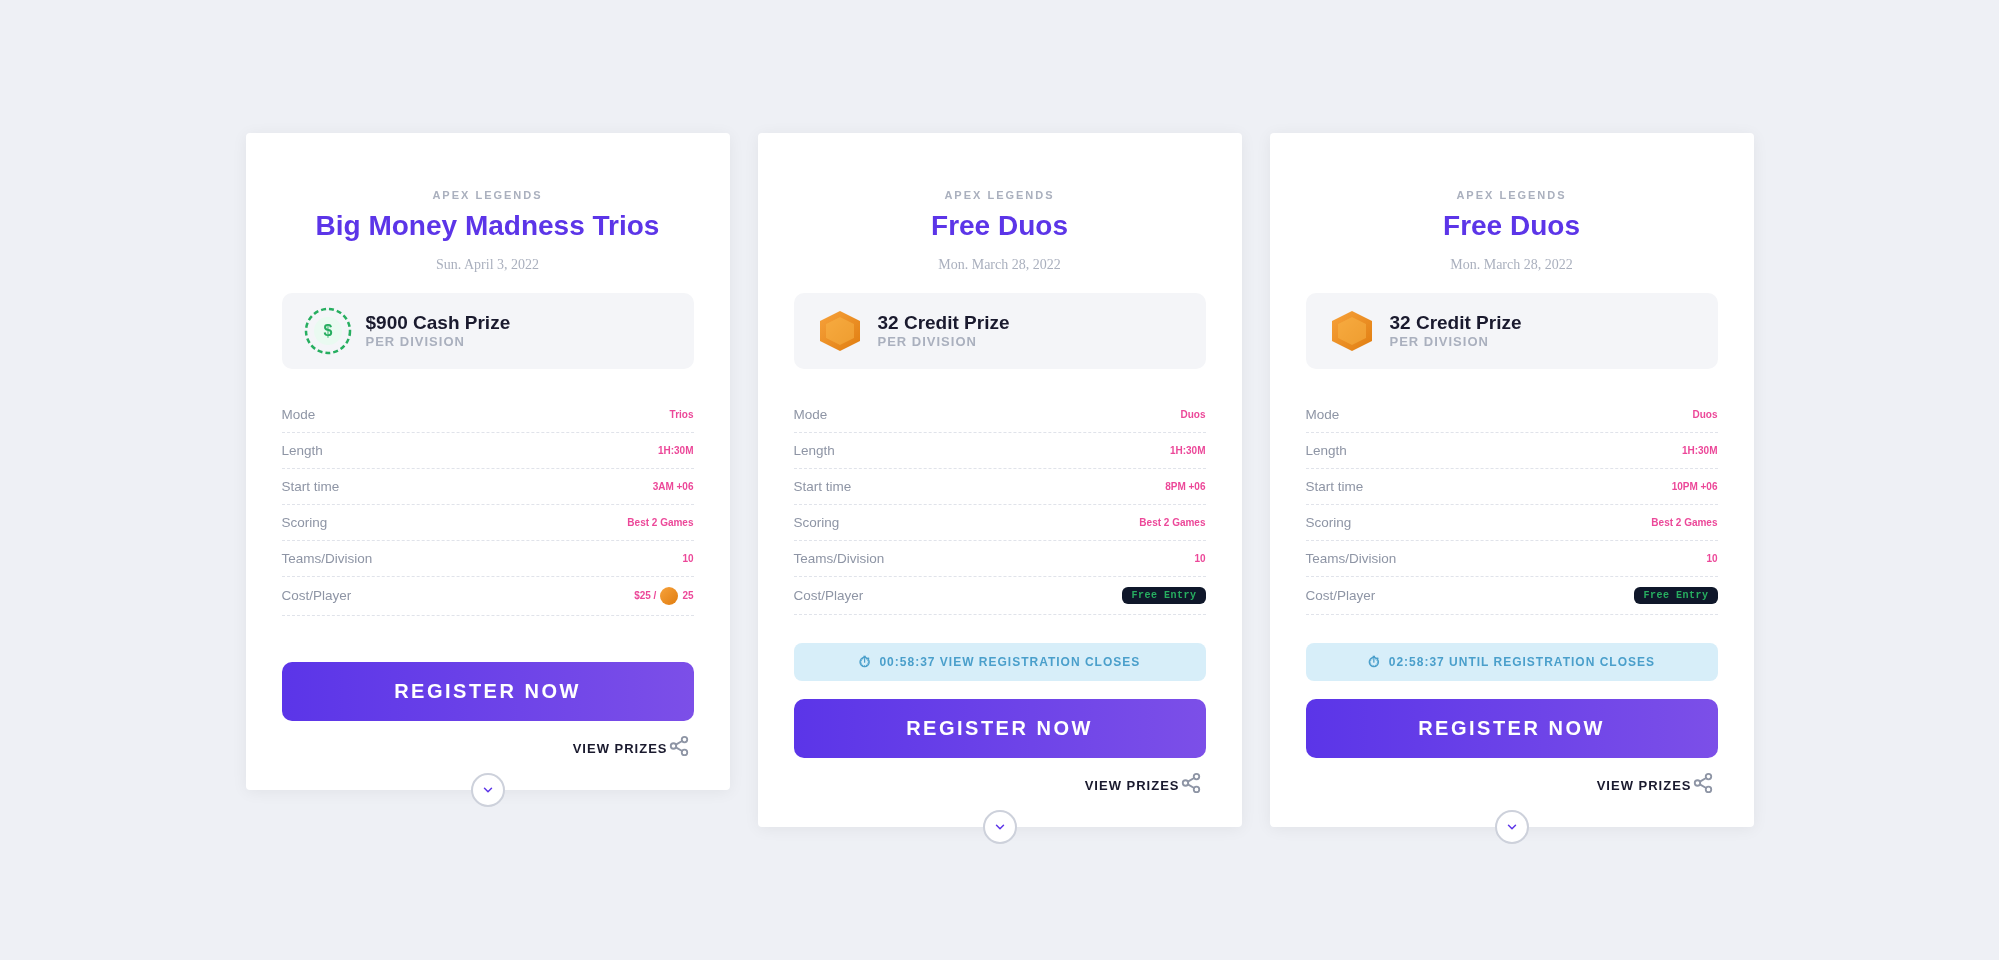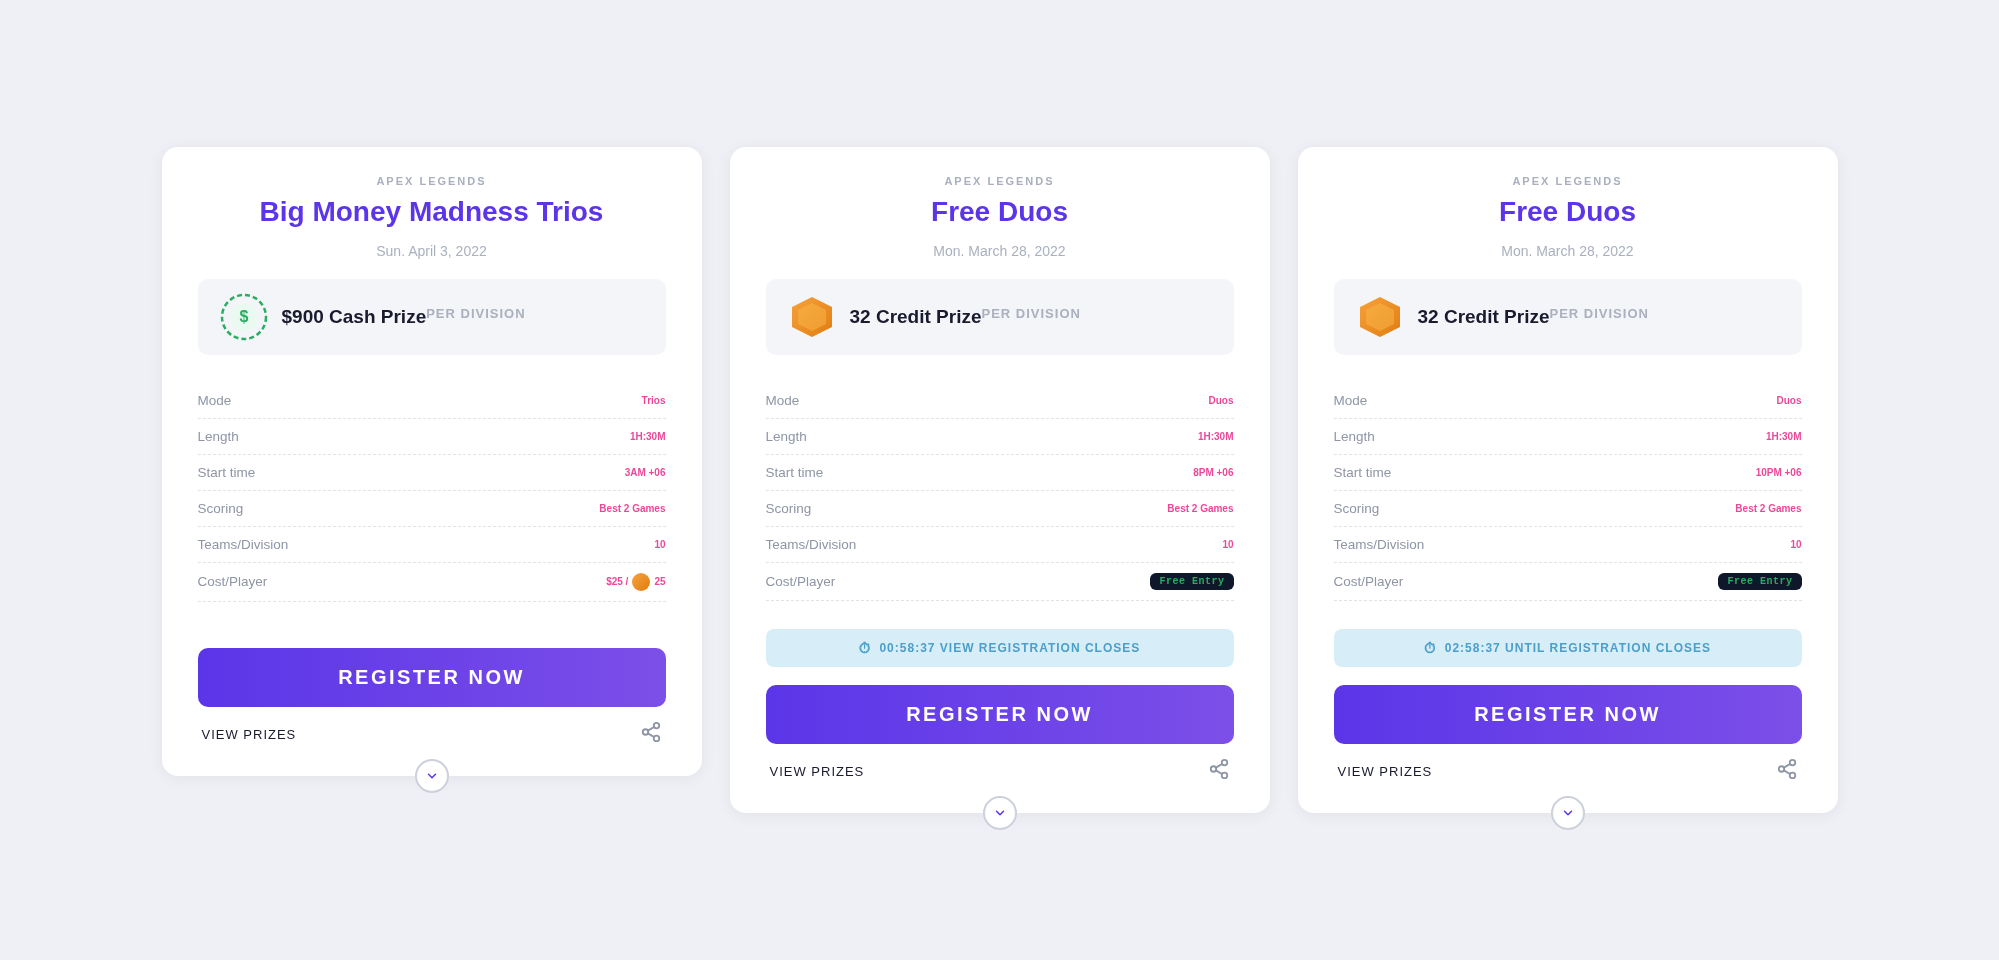--- a/index.html
+++ b/index.html
@@ -15,23 +15,23 @@
     .cards-container {
       display: flex;
       gap: 28px;
       align-items: flex-start;
       max-width: 1800px;
       width: 100%;
       justify-content: center;
     }
     .card {
       background: #fff;
-      border-radius: 16px;
-      padding: 28px 36px 28px 36px;
-      width: 540px;
+      border-radius: 4px;
+      padding: 56px 36px 28px 36px;
+      width: 484px;
       box-shadow: 0 2px 16px rgba(0,0,0,0.06);
       display: flex;
       flex-direction: column;
       align-items: center;
       position: relative;
     }
     .card-game-label {
       font-size: 11px;
       font-weight: 700;
       letter-spacing: 2px;
@@ -46,41 +46,42 @@
       color: #5c35e8;
       text-align: left;
       margin-bottom: 14px;
       line-height: 1.2;
     }
     .card-date {
       font-size: 14px;
       color: #aab0be;
       margin-bottom: 20px;
       text-align: left;
+      font-family: Liberation Serif, serif;
     }
     .prize-box {
       background: #f4f5f8;
       border-radius: 10px;
       display: flex;
       align-items: center;
       gap: 14px;
       padding: 14px 22px;
       width: 100%;
       margin-bottom: 28px;
     }
     .prize-icon {
       width: 48px;
       height: 48px;
       flex-shrink: 0;
       display: flex;
       align-items: center;
       justify-content: center;
     }
     .prize-icon svg { width: 48px; height: 48px; }
-    .prize-info { display: flex; flex-direction: row; }
+    .prize-info { display: flex; flex-direction: column; }
     .prize-amount {
       font-size: 19px;
       font-weight: 800;
       color: #1a1a2e;
     }
     .prize-sub {
       font-size: 13px;
       font-weight: 600;
       color: #aab0be;
       letter-spacing: 1px;
@@ -174,27 +175,27 @@
     }
     .card-footer {
       display: flex;
       align-items: center;
       justify-content: space-between;
       width: 100%;
       padding: 0 4px;
     }
     .view-prizes {
       font-size: 13px;
-      font-weight: 400;
+      font-weight: 700;
       color: #1a1a2e;
       letter-spacing: 1px;
       text-transform: uppercase;
       cursor: pointer;
       flex: 1;
-      text-align: left;
+      text-align: right;
     }
     .share-icon {
       font-size: 20px;
       color: #8e95a5;
       cursor: pointer;
     }
     .chevron-circle {
       width: 34px;
       height: 34px;
       border-radius: 50%;

